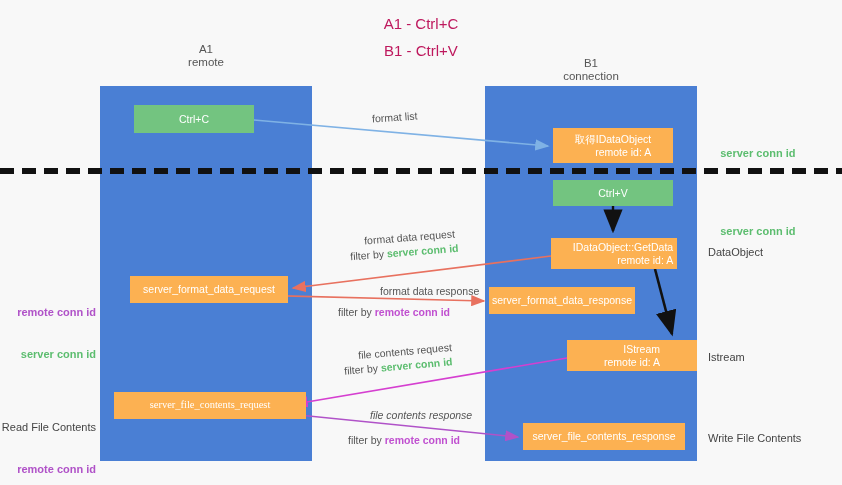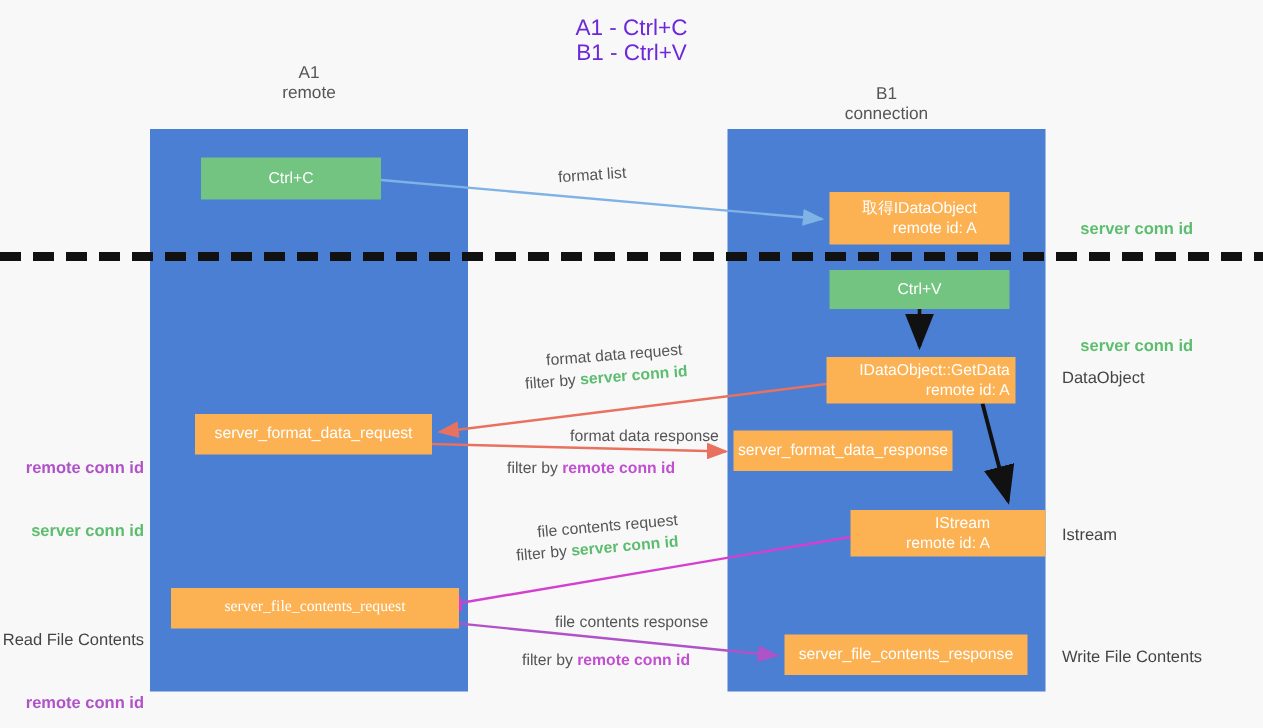--- a/index.html
+++ b/index.html
@@ -10,21 +10,21 @@
     position:relative;
     overflow:hidden;
     color:#444;
   }
   #stage{position:absolute;inset:0;}
 
   
   .title{
     position:absolute;left:0;right:0;top:10px;
     text-align:center;
-    font-size:15px;line-height:17px;color:#6d28d9;
+    font-size:15px;line-height:27px;color:#be185d;
     white-space:pre;
   }
 
   
   .lane{position:absolute;background:#4a7fd4;}
   .lane-a{left:100px;top:86px;width:212px;height:375px;}
   .lane-b{left:485px;top:86px;width:212px;height:375px;}
 
   .lane-head{
     position:absolute;text-align:center;font-size:11.5px;line-height:13px;
@@ -89,21 +89,21 @@
   .lbl-green{color:#5cbd6f;font-weight:bold;}
   .lbl-purple{color:#c050d0;font-weight:bold;}
 
   .el-formatlist{left:372px;top:110px;transform:rotate(-4deg);}
   .el-fdreq{left:364px;top:230px;transform:rotate(-4.5deg);}
   .el-fdreq2{left:350px;top:245px;transform:rotate(-4.5deg);}
   .el-fdresp{left:380px;top:284px;}
   .el-fdresp2{left:338px;top:305px;}
   .el-fcreq{left:358px;top:344px;transform:rotate(-5deg);}
   .el-fcreq2{left:344px;top:359px;transform:rotate(-5deg);}
-  .el-fcresp{left:370px;top:408px;}
+  .el-fcresp{left:370px;top:408px;font-style:italic;}
   .el-fcresp2{left:348px;top:433px;}
 
   svg.wires{position:absolute;left:0;top:0;width:842px;height:485px;z-index:5;pointer-events:none;}
 </style>
 </head>
 <body>
 
 <div id="stage">
 
   <div class="title">A1 - Ctrl+C

